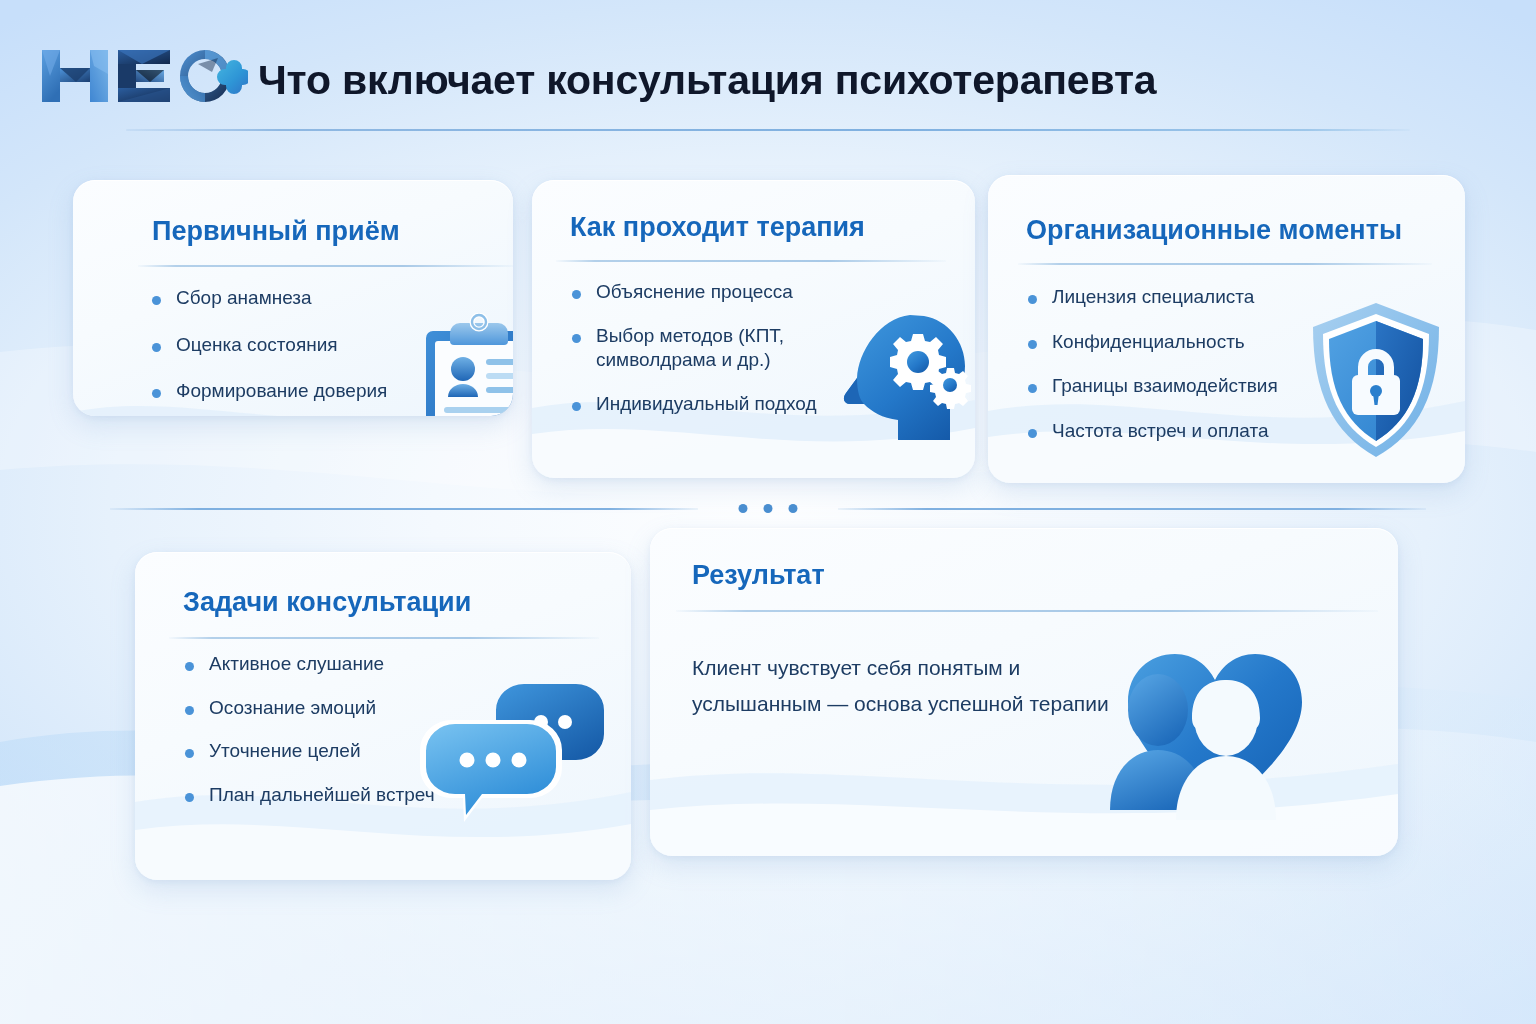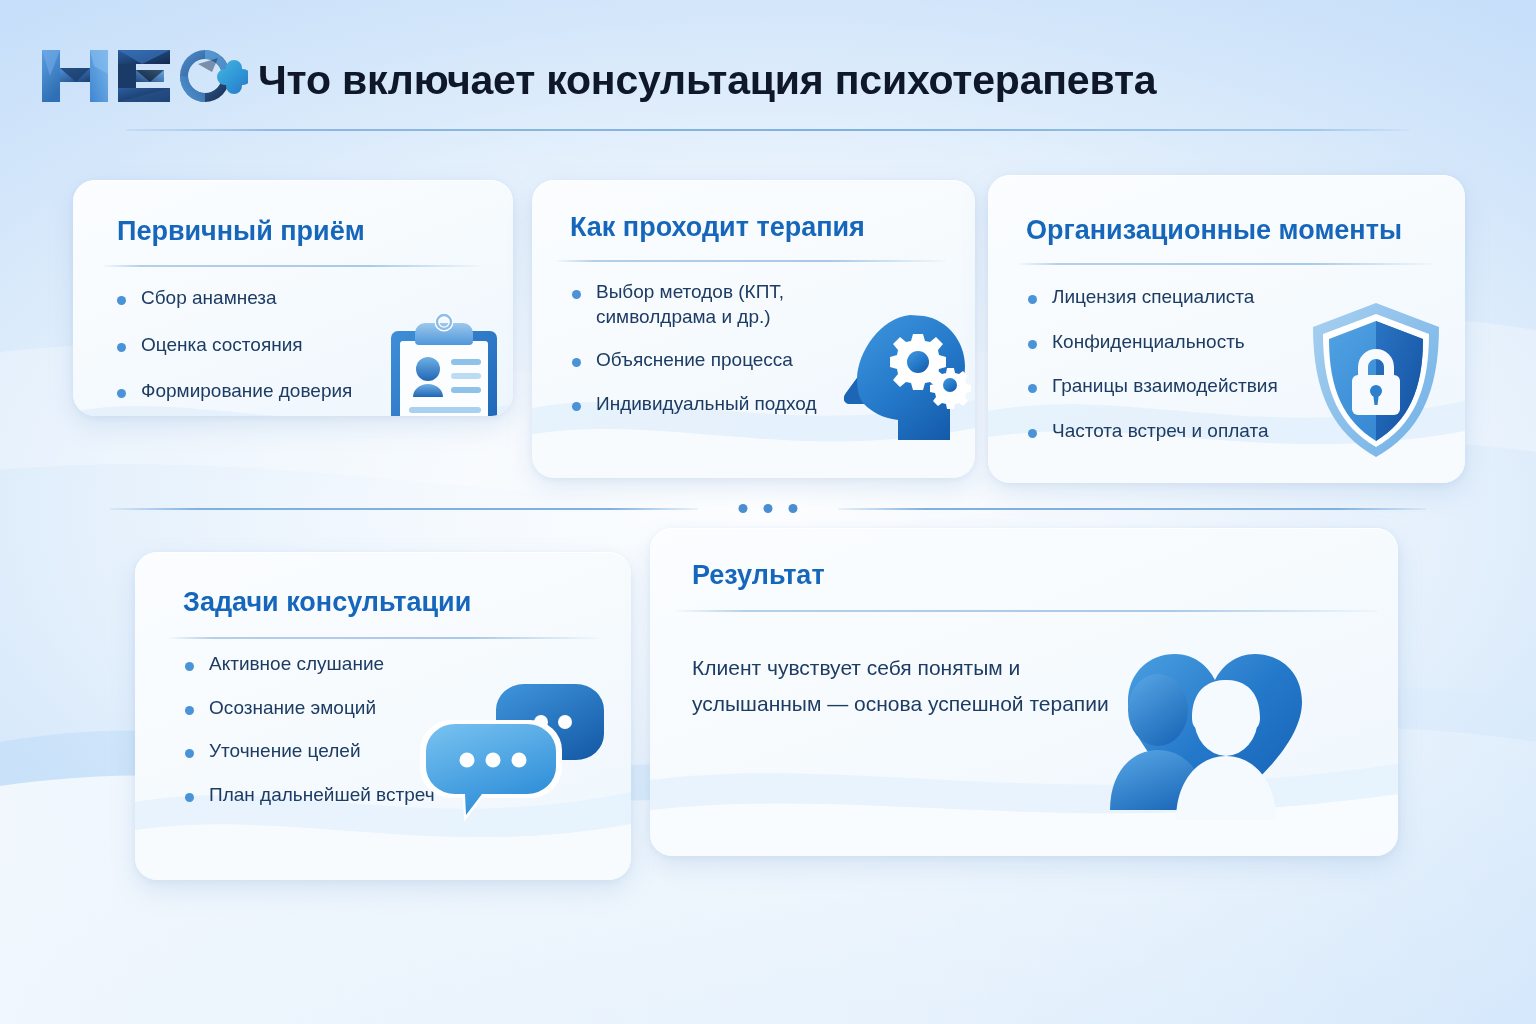--- a/index.html
+++ b/index.html
@@ -126,21 +126,21 @@
     position: absolute;
     left: 4px;
     top: 0.52em;
     width: 9px;
     height: 9px;
     border-radius: 50%;
     background: #4a93d8;
   }
 
   
-  #card-primary   { left: 73px;   top: 180px; width: 440px;  height: 236px; }
+  #card-primary   { left: 73px;   top: 180px; width: 440px;  height: 236px; padding-left: 35px; }
   #card-therapy   { left: 532px;  top: 180px; width: 443px;  height: 298px; }
   #card-org       { left: 988px;  top: 175px; width: 477px;  height: 308px; }
   #card-tasks     { left: 135px;  top: 552px; width: 496px;  height: 328px; }
   #card-result    { left: 650px;  top: 528px; width: 748px;  height: 328px; }
 
   #card-primary .card-title { left: 44px;  top: 36px;  font-size: 27px; }
   #card-primary .card-rule  { left: 30px;  top: 85px;  width: 378px; }
   #card-primary .bullets    { left: 40px;  top: 106px; width: 310px; font-size: 19px; }
   #card-primary .bullets li { margin-bottom: 22px; }
 
@@ -364,22 +364,22 @@
 
   <div class="card" id="card-therapy">
     <svg class="card-bg-wave" viewBox="0 0 443 298" preserveAspectRatio="none">
       <path d="M0,228 C130,204 250,262 443,220 L443,298 L0,298 Z" fill="#e3f0fc" opacity="0.85"></path>
       <path d="M0,254 C140,234 260,284 443,248 L443,298 L0,298 Z" fill="#ffffff" opacity="0.7"></path>
     </svg>
     <div class="card-inner">
       <div class="card-title">Как проходит терапия</div>
       <div class="card-rule"></div>
       <ul class="bullets">
+        <li>Объяснение процесса</li>
         <li>Выбор методов (КПТ, символдрама и др.)</li>
-        <li>Объяснение процесса</li>
         <li>Индивидуальный подход</li>
       </ul>
 
       <svg class="card-icon" id="icon-head" viewBox="0 0 140 140">
         <defs>
           <linearGradient id="headG" x1="0.1" y1="0" x2="0.9" y2="1">
             <stop offset="0%" stop-color="#3f97dd"></stop>
               <stop offset="55%" stop-color="#2478c9"></stop>
               <stop offset="100%" stop-color="#1459a8"></stop>
           </linearGradient>

